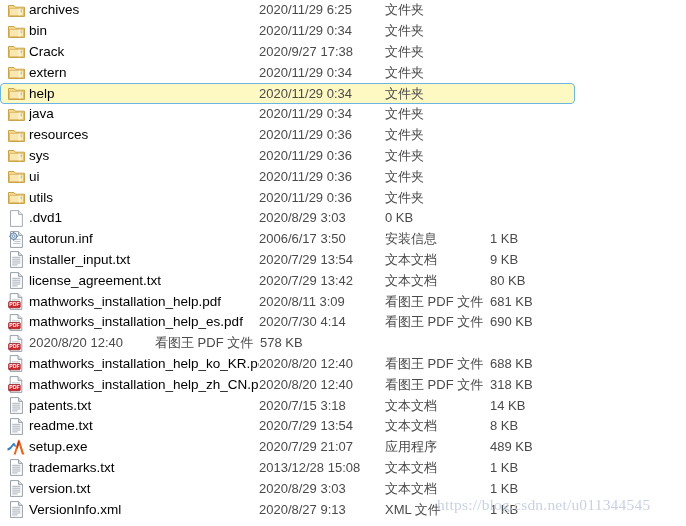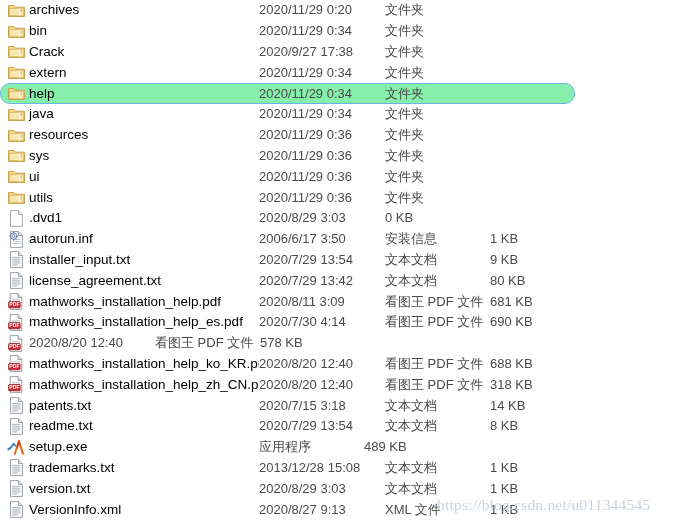--- a/index.html
+++ b/index.html
@@ -27,23 +27,23 @@
     display: flex;
     align-items: center;
     height: 20.8px;
     box-sizing: border-box;
     width: 575px;
     border: 1px solid transparent;
     padding-left: 0px;
   }
 
   .row.selected {
-    background: #86efac;
+    background: #fef9c3;
     border: 1px solid #6cb5e0;
-    border-radius: 10px;
+    border-radius: 4px;
   }
 
   .cell-icon {
     width: 28px;
     min-width: 28px;
     display: flex;
     align-items: center;
     justify-content: center;
     padding-left: 2px;
     box-sizing: border-box;
@@ -110,21 +110,21 @@
   <div class="row">
       <div class="cell-icon">
         <svg class="icon-svg" width="17" height="15" viewBox="0 0 17 15">
           <path d="M0.5 2.5 L6 2.5 L7.4 4.2 L16.5 4.2 L16.5 13.5 L0.5 13.5 Z" fill="#f5d88a" stroke="#c9a44c" stroke-width="1"></path>
           <path d="M1.5 5.4 L15.6 5.4 L15.6 12.6 L1.5 12.6 Z" fill="#fae7b0" stroke="#d8b463" stroke-width="0.8"></path>
           <rect x="10.6" y="5.6" width="2.1" height="6.8" fill="#fdf3d6"></rect>
           <rect x="12.7" y="6.6" width="0.9" height="2.6" fill="#7fb6da"></rect>
         </svg>
       </div>
       <div class="cell-name">archives</div>
-      <div class="cell-date">2020/11/29 0:20</div>
+      <div class="cell-date">2020/11/29 6:25</div>
       <div class="cell-type">文件夹</div>
       <div class="cell-size"></div>
     </div>
     <div class="row">
       <div class="cell-icon">
         <svg class="icon-svg" width="17" height="15" viewBox="0 0 17 15">
           <path d="M0.5 2.5 L6 2.5 L7.4 4.2 L16.5 4.2 L16.5 13.5 L0.5 13.5 Z" fill="#f5d88a" stroke="#c9a44c" stroke-width="1"></path>
           <path d="M1.5 5.4 L15.6 5.4 L15.6 12.6 L1.5 12.6 Z" fill="#fae7b0" stroke="#d8b463" stroke-width="0.8"></path>
           <rect x="10.6" y="5.6" width="2.1" height="6.8" fill="#fdf3d6"></rect>
           <rect x="12.7" y="6.6" width="0.9" height="2.6" fill="#7fb6da"></rect>
@@ -452,20 +452,21 @@
     </div>
     <div class="row">
       <div class="cell-icon">
         <svg class="icon-svg" width="18" height="16" viewBox="0 0 18 16">
           <path d="M0.5 9.2 C2.4 8.9 3.6 7.6 4.8 5.8 C5.6 4.6 6.2 4.0 6.9 4.0 C7.7 4.0 8.3 5.0 9.0 7.0 L8.0 8.2 C7.5 6.9 7.2 6.4 6.9 6.4 C6.4 6.4 5.9 7.1 5.0 8.6 C3.9 10.4 2.6 11.4 0.5 11.6 Z" fill="#3a7fc1"></path>
           <path d="M6.6 15.4 C7.8 12.0 9.0 8.2 10.2 4.2 C10.9 1.9 11.4 0.6 11.9 0.6 C12.5 0.6 13.0 1.9 13.8 4.4 C14.8 7.5 16.0 11.4 17.4 15.4 L14.9 15.4 C13.8 11.8 12.9 8.7 12.2 6.3 C12.0 5.7 11.9 5.4 11.8 5.4 C11.7 5.4 11.6 5.8 11.4 6.4 C10.5 9.2 9.6 12.2 8.8 15.4 Z" fill="#e8671b"></path>
           <path d="M9.6 7.2 C10.2 5.0 10.9 2.6 11.5 1.2 L12.6 3.6 C11.9 5.9 11.2 8.4 10.6 10.4 Z" fill="#c4361a"></path>
         </svg>
       </div>
       <div class="cell-name">setup.exe</div>
+      <div class="cell-date">2020/7/29 21:07</div>
       <div class="cell-type">应用程序</div>
       <div class="cell-size">489 KB</div>
     </div>
     <div class="row">
       <div class="cell-icon">
         <svg class="icon-svg" width="15" height="17" viewBox="0 0 15 17">
           <path d="M1.5 0.6 L9.6 0.6 L13.4 4.4 L13.4 16.4 L1.5 16.4 Z" fill="#ffffff" stroke="#8d959e" stroke-width="0.9"></path>
           <path d="M9.6 0.6 L9.6 4.4 L13.4 4.4" fill="#dfe4e9" stroke="#8d959e" stroke-width="0.9"></path>
           <g stroke="#9aa3ad" stroke-width="0.85">
             <line x1="3.2" y1="6.3" x2="11.4" y2="6.3"></line>

